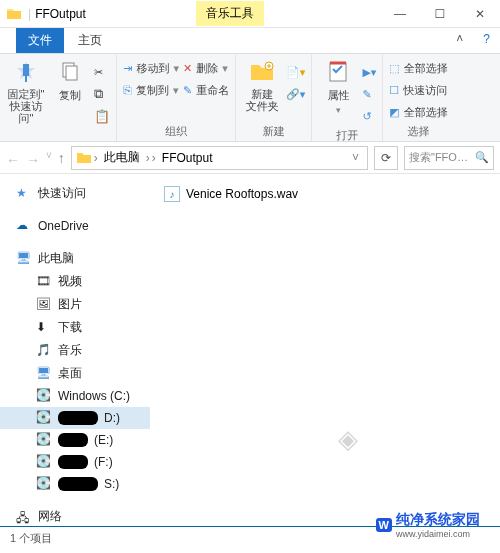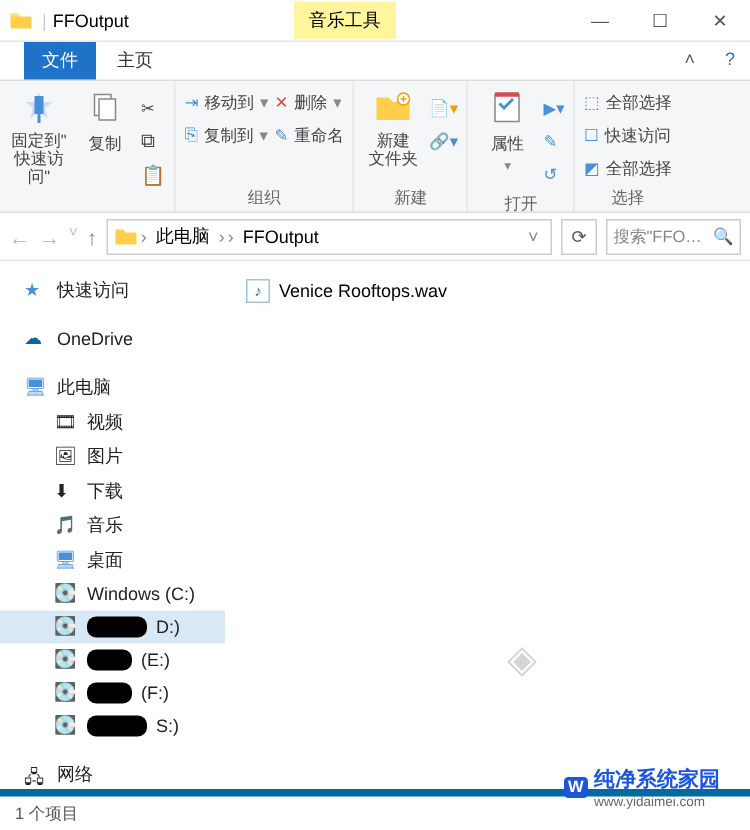--- a/index.html
+++ b/index.html
@@ -49,21 +49,21 @@
   .tree-item { display: flex; align-items: center; gap: 6px; padding: 3px 4px 3px 16px; font-size: 12px; color: #222; white-space: nowrap; }
   .tree-item.indent { padding-left: 36px; }
   .tree-item.selected { background: #d9e8f5; }
   .tree-spacer { height: 10px; }
   .ticon { width: 16px; height: 16px; display: inline-block; flex-shrink: 0; }
   .content { flex: 1; padding: 10px; }
   .file-item { display: flex; align-items: center; gap: 6px; padding: 2px 4px; font-size: 12px; }
   .file-item .ficon { width: 16px; height: 16px; display: flex; align-items: center; justify-content: center; color: #2a7ab0; border: 1px solid #9cc4de; font-size: 10px; }
 
   
-  .statusbar { height: 24px; border-top: 5px solid #0369a1; display: flex; align-items: flex-end; padding: 0 10px; font-size: 11px; color: #555; }
+  .statusbar { height: 24px; border-top: 1px solid #0369a1; display: flex; align-items: center; padding: 0 10px; font-size: 11px; color: #555; }
 
   
   .watermark { position: absolute; right: 20px; bottom: 14px; font-size: 14px; color: #1c56de; font-weight: bold; display: flex; align-items: center; gap: 4px; }
   .ghost { position: absolute; left: 338px; top: 424px; opacity: .35; font-size: 26px; color: #888; }
 
   svg { display: block; }
 </style>
 </head>
 <body>
 

